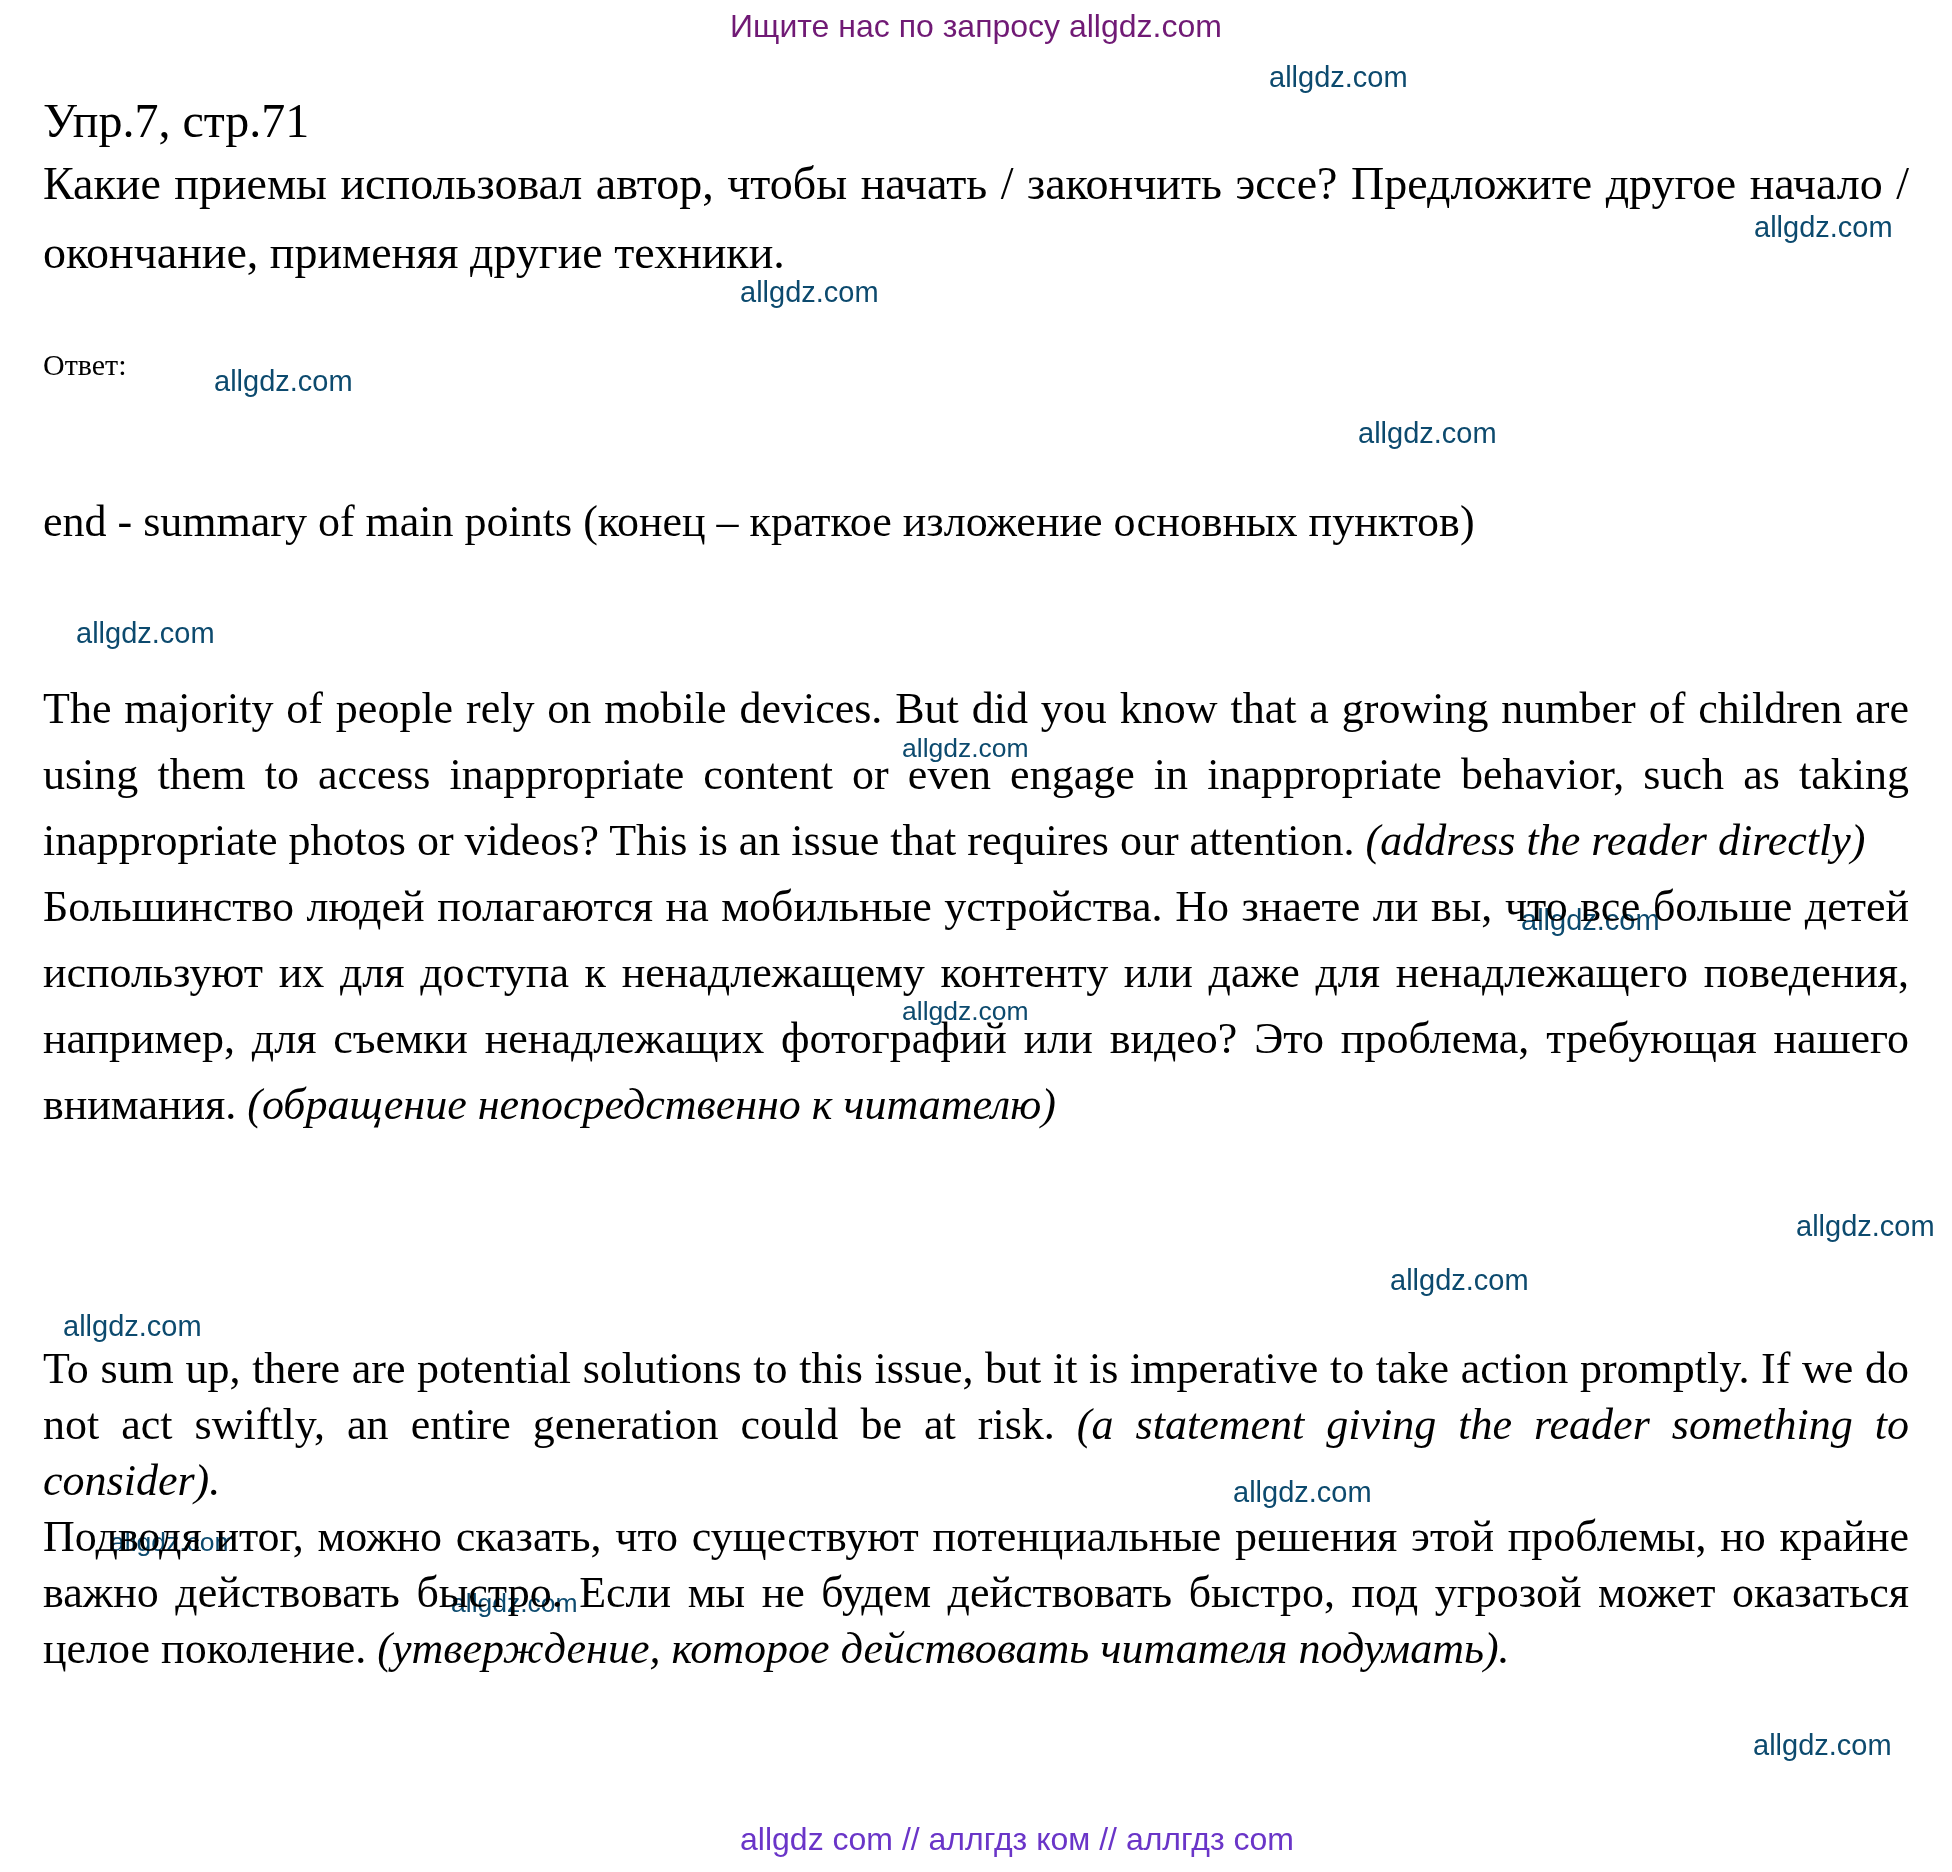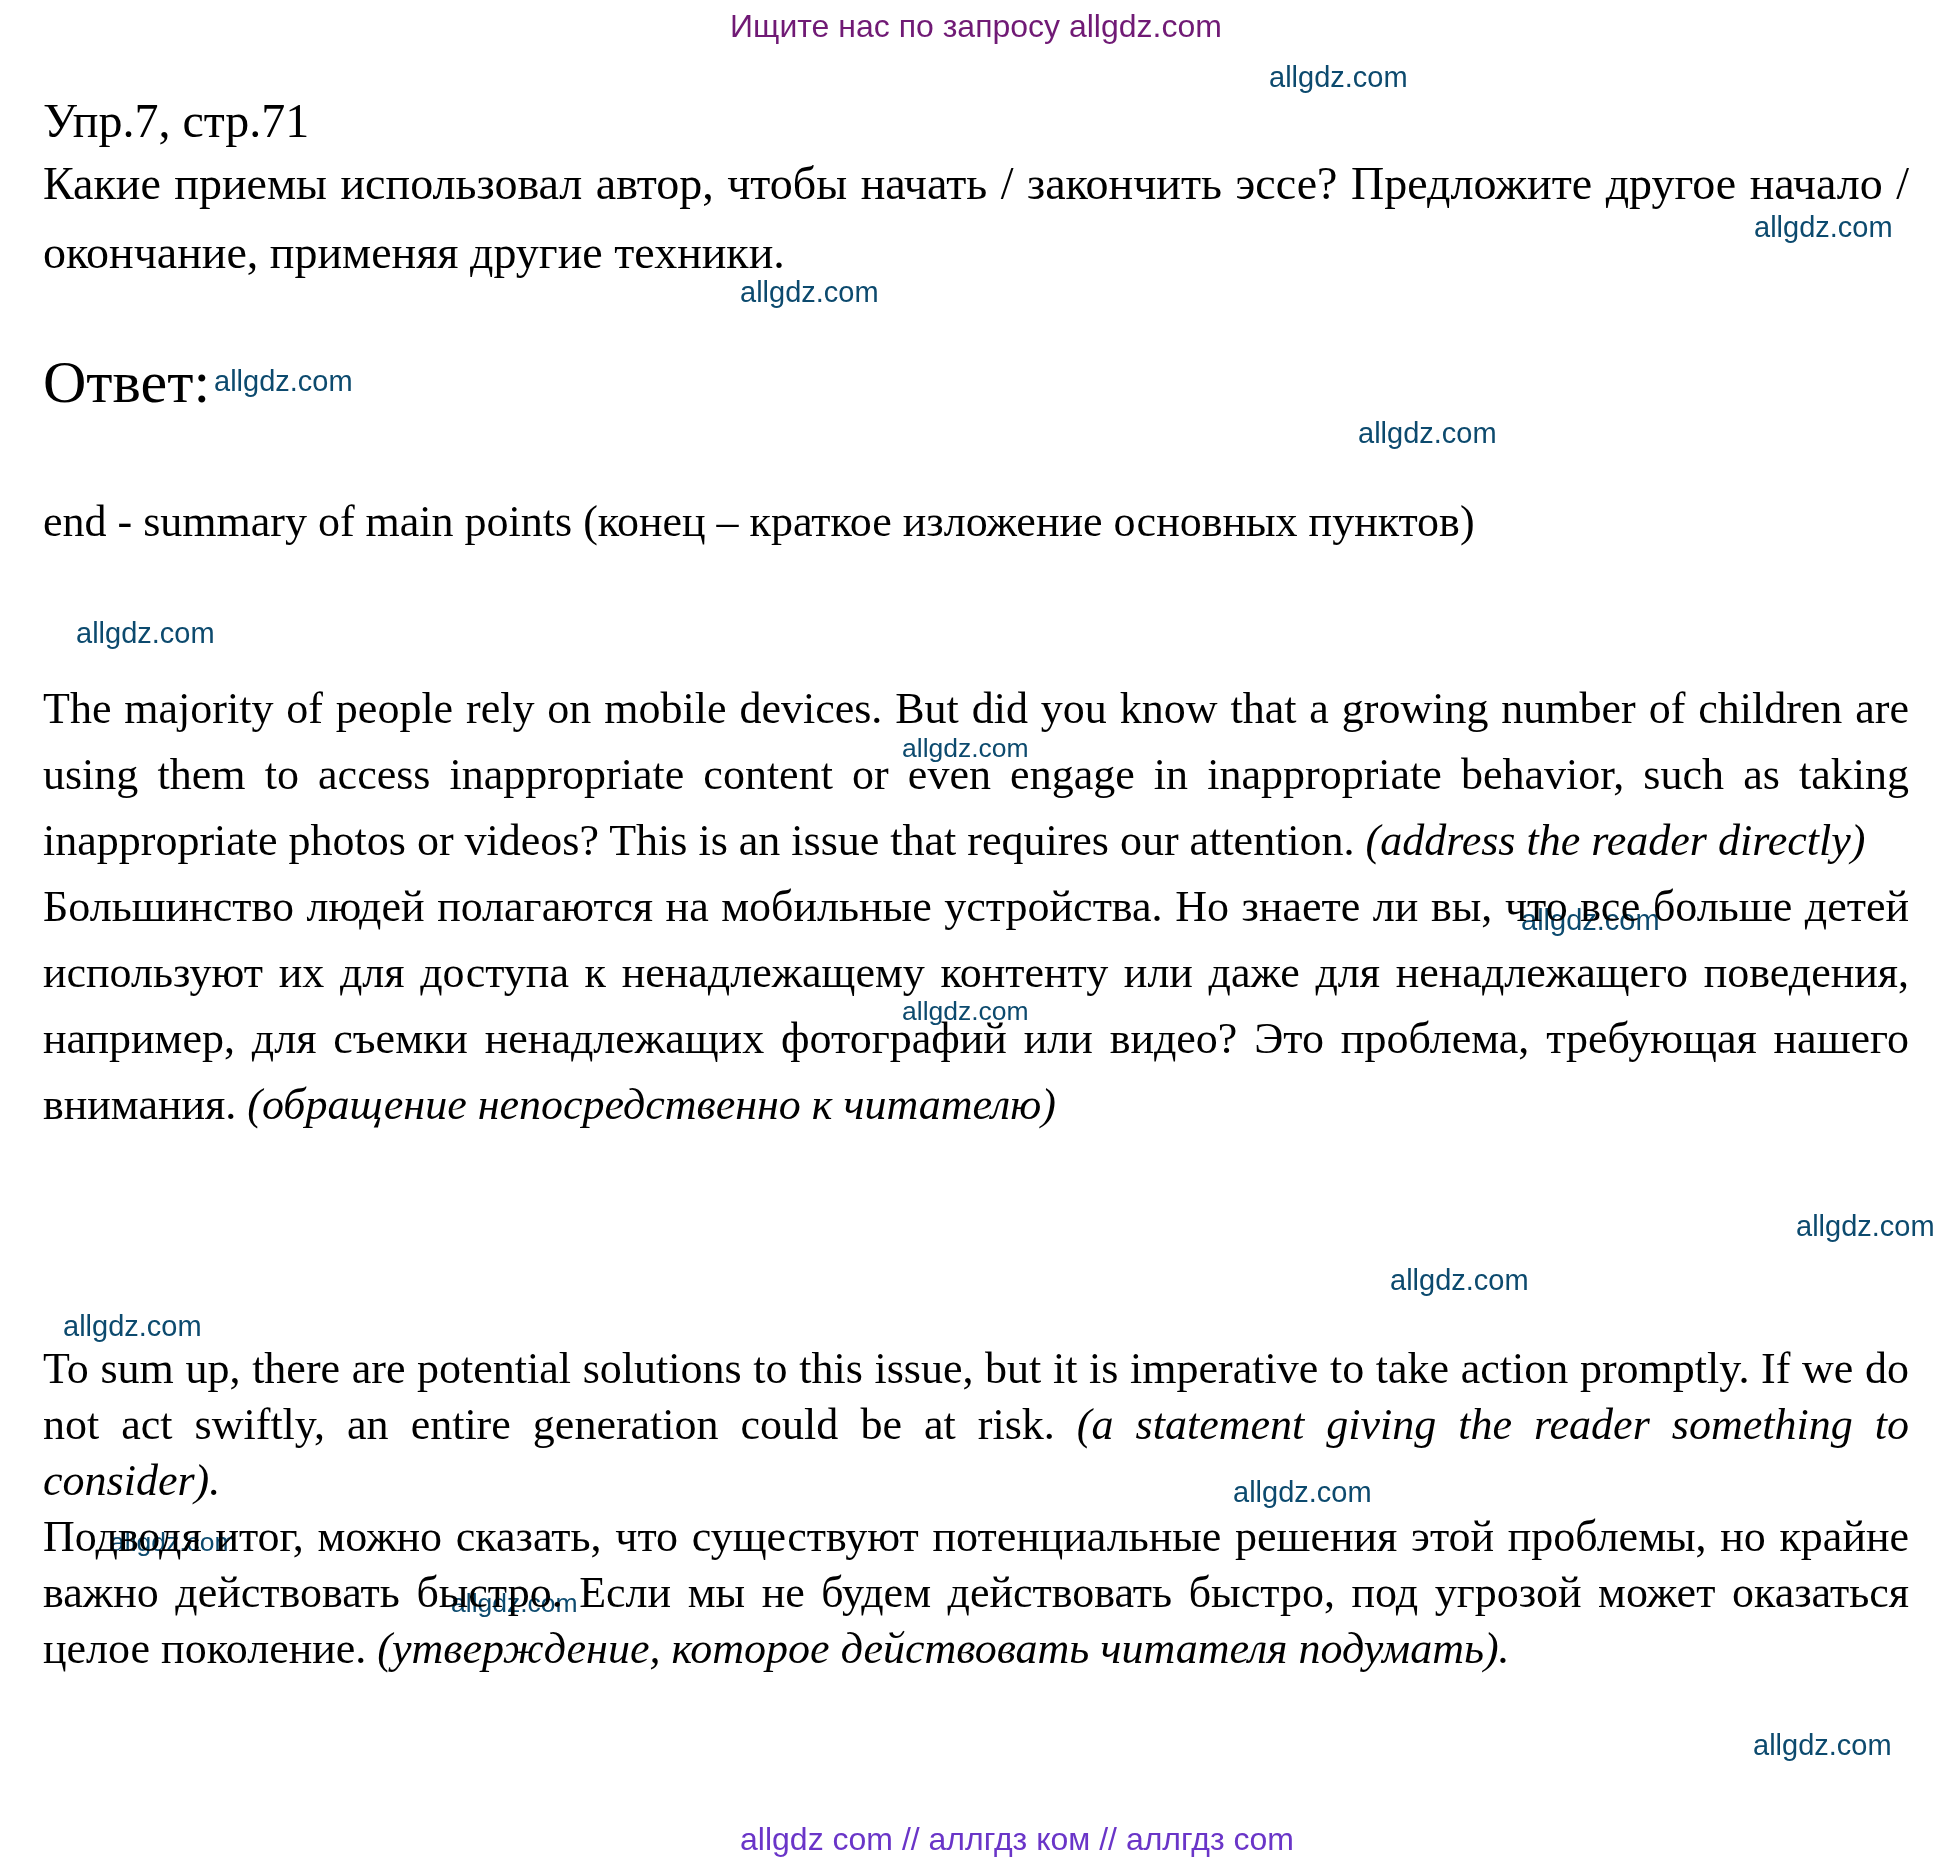--- a/index.html
+++ b/index.html
@@ -59,21 +59,21 @@
     width: 1866px;
     font-size: 46px;
     line-height: 69px;
     text-align: justify;
     text-align-last: left;
   }
   .answer-label {
     position: absolute;
     left: 43px;
     top: 348px;
-    font-size: 60px;
+    font-size: 30px;
   }
   .points {
     position: absolute;
     left: 43px;
     top: 490px;
     width: 1866px;
     font-size: 44px;
     line-height: 63px;
   }
   .para-block-1 {

